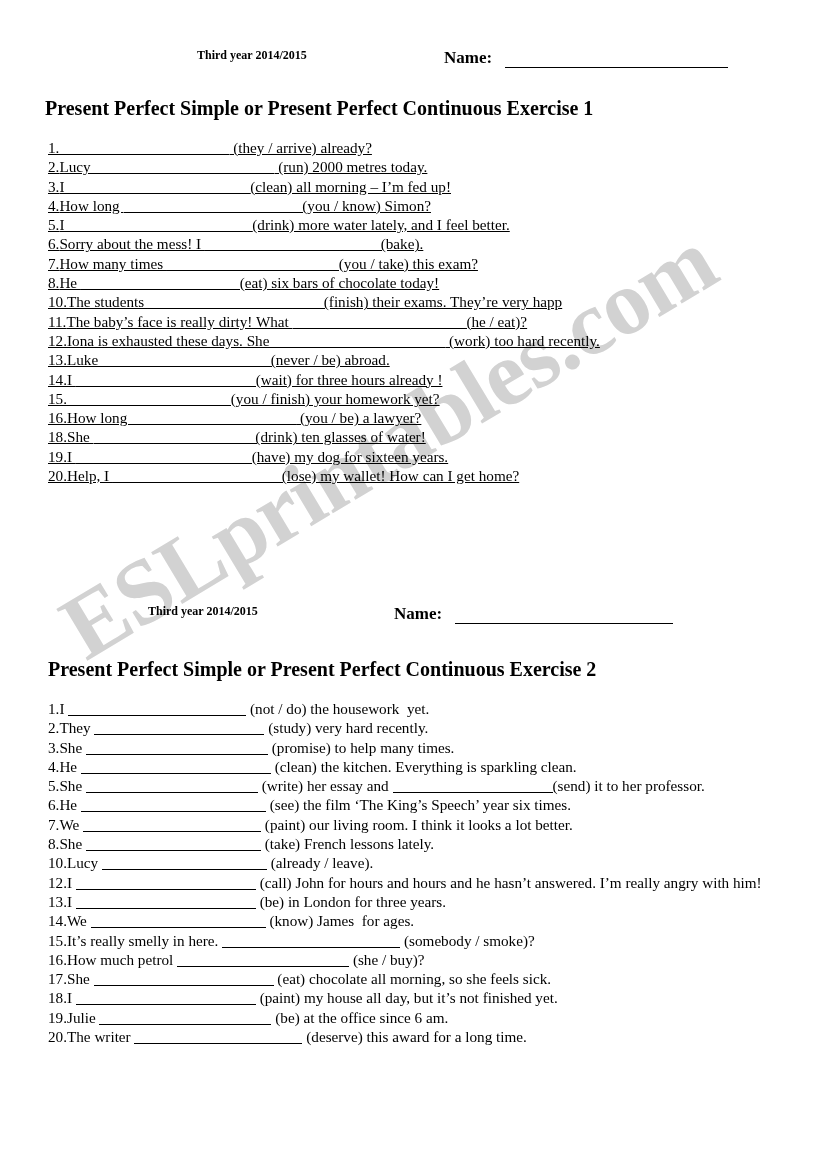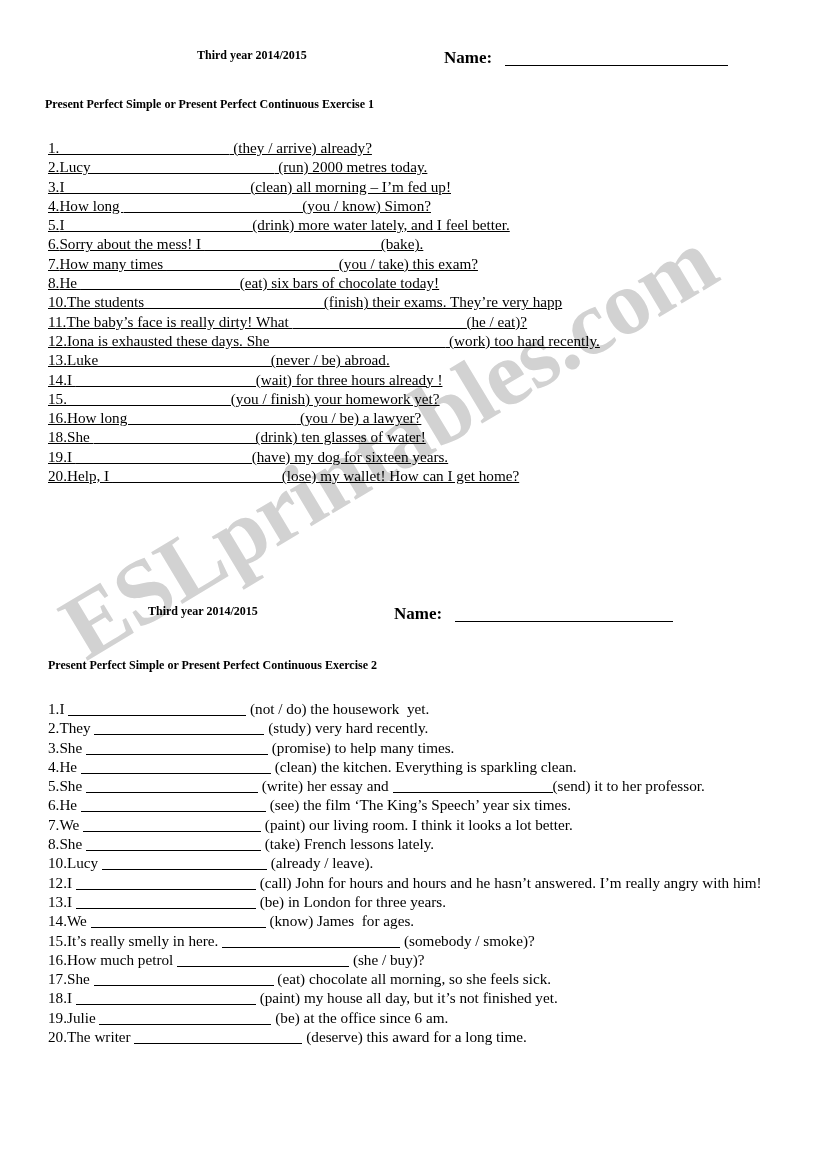--- a/index.html
+++ b/index.html
@@ -60,40 +60,40 @@
   }
   .hdr-term {
     position: absolute;
     font-weight: bold;
     font-size: 12px;
     white-space: nowrap;
   }
   .hdr-name-wrap {
     position: absolute;
     display: flex;
-    align-items: center;
+    align-items: flex-end;
     white-space: nowrap;
     gap: 6px;
   }
   .hdr-name-label {
     font-weight: bold;
     font-size: 17px;
   }
   .name-rule {
     display: inline-block;
     border-bottom: 1.5px solid #000;
     height: 14px;
     margin-left: 7px;
   }
 
   
   .section-title {
     position: absolute;
     font-weight: bold;
-    font-size: 12px;
+    font-size: 20px;
     white-space: nowrap;
   }
 
   
   .exercise {
     position: absolute;
     width: 740px;
     font-size: 15.2px;
     line-height: 19.3px;
   }

